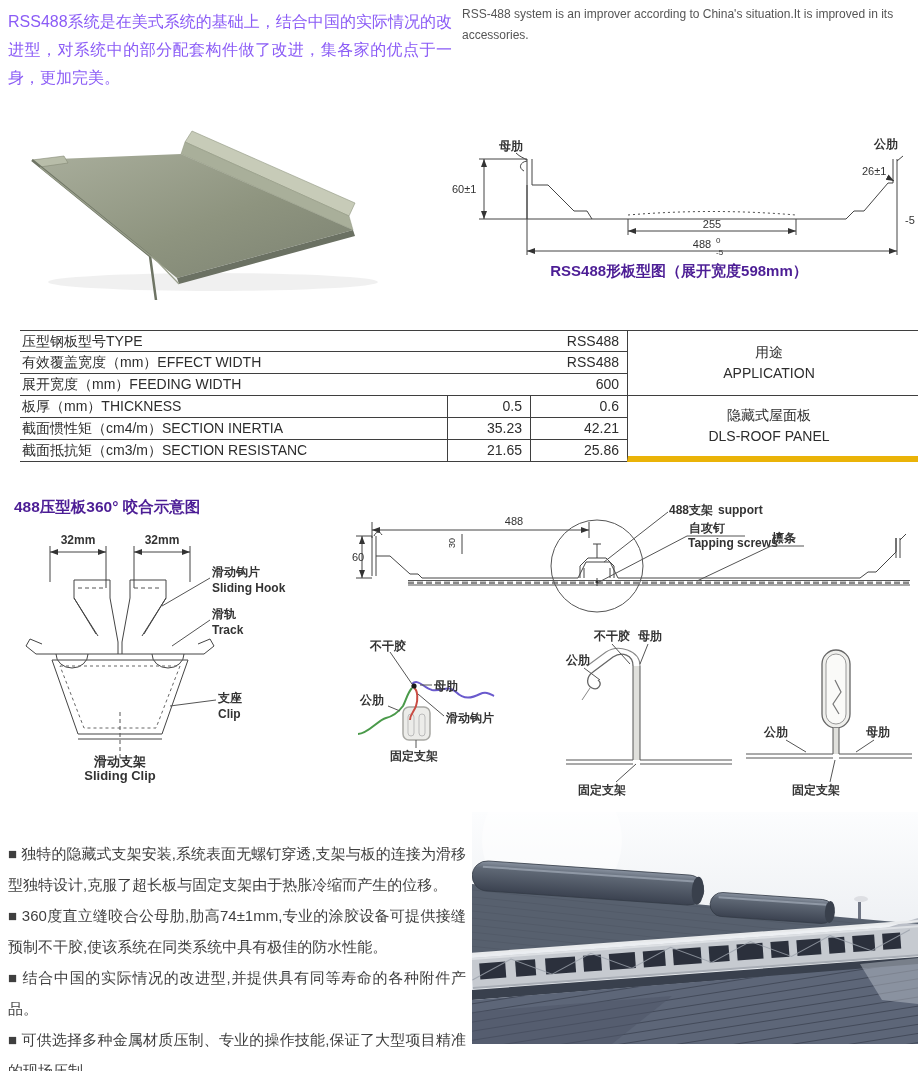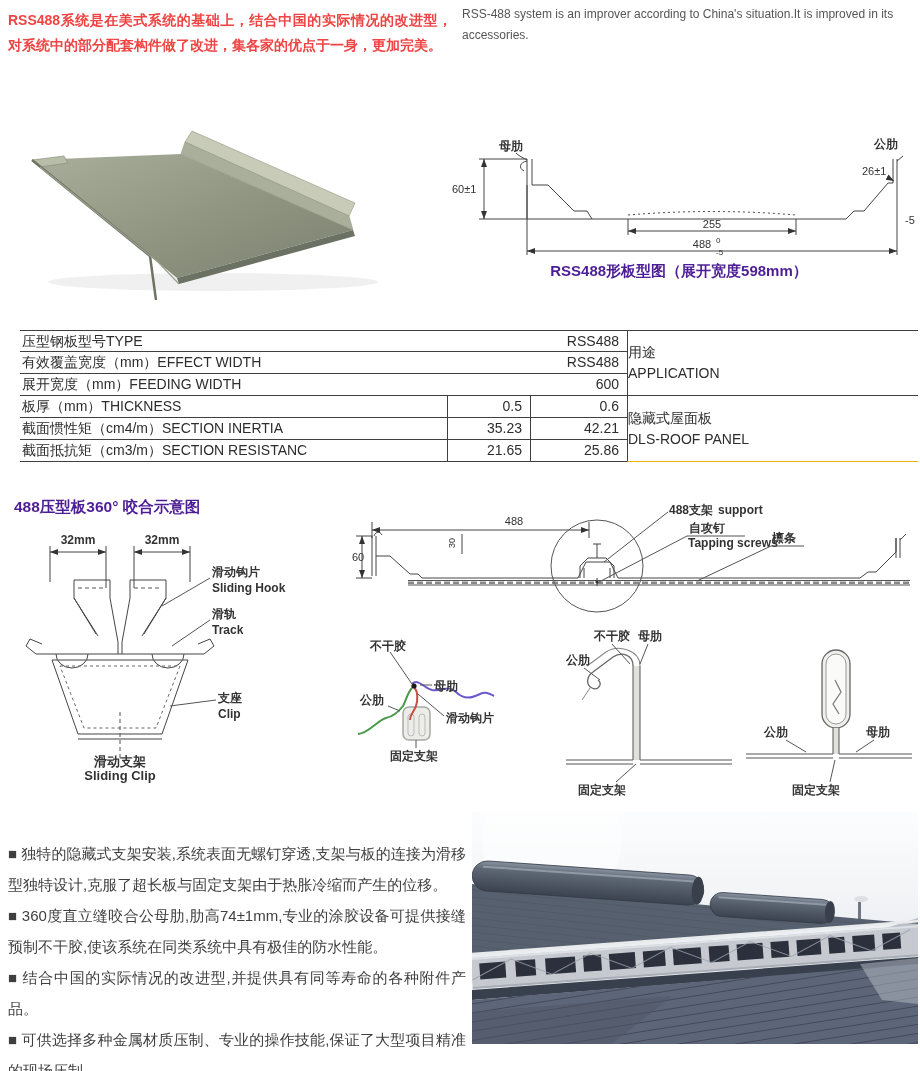--- a/index.html
+++ b/index.html
@@ -1,31 +1,31 @@
 <!DOCTYPE html>
 <html><head>
 <meta charset="utf-8">
 <style>
   html,body{margin:0;padding:0;background:#ffffff;}
   body{font-family:"Liberation Sans","DejaVu Sans",sans-serif;color:#3c3c3c;}
   #page{position:relative;width:920px;height:1071px;background:#fff;overflow:hidden;}
   .abs{position:absolute;}
-  .intro-zh{left:8px;top:8px;width:444px;font-size:14px;line-height:1.75;color:#ef4444;text-align:justify;font-weight:bold;}
+  .intro-zh{left:8px;top:8px;width:444px;font-size:16px;line-height:1.75;color:#8b5cf6;text-align:justify;}
   .intro-en{left:462px;top:4px;width:452px;font-size:12px;line-height:1.75;color:#555;}
   
   .spec-table{left:20px;top:330px;width:898px;display:grid;grid-template-columns:427px 83px 97px 291px;grid-auto-rows:22px;font-size:14px;color:#2d2d2d;}
   .spec-table .cell{line-height:21px;white-space:nowrap;overflow:hidden;}
   .lbl{border-bottom:1px solid #3f3f3f;padding-left:2px;}
   .row1{border-top:1px solid #3f3f3f;}
   .vspan{grid-column:2/4;border-bottom:1px solid #3f3f3f;text-align:right;padding-right:8px;}
   .v1{border-left:1px solid #3f3f3f;border-bottom:1px solid #3f3f3f;text-align:right;padding-right:8px;}
   .v2{border-left:1px solid #3f3f3f;border-bottom:1px solid #3f3f3f;text-align:right;padding-right:8px;}
-  .rcell{grid-column:4;border-left:1px solid #3f3f3f;display:flex;flex-direction:column;justify-content:center;align-items:flex-start;padding-right:8px;line-height:1.35;}
+  .rcell{grid-column:4;border-left:1px solid #3f3f3f;display:flex;flex-direction:column;justify-content:center;align-items:center;padding-right:8px;line-height:1.35;}
   .rcell.top{grid-row:1/4;border-top:1px solid #3f3f3f;border-bottom:1px solid #3f3f3f;}
-  .rcell.bot{grid-row:4/7;border-bottom:1px solid #eab308;}
+  .rcell.bot{grid-row:4/7;border-bottom:6px solid #eab308;}
   .section-heading{left:14px;top:497px;font-size:15.5px;font-weight:bold;color:#4c1d95;}
   .caption{margin-top:2px;text-align:center;font-size:15px;font-weight:600;color:#4c1d95;}
   .features{left:8px;top:838px;width:458px;font-size:15px;line-height:31px;color:#3f3f3f;text-align:justify;}
   .features p{margin:0;}
   svg{display:block;}
   svg text{font-family:"Liberation Sans","DejaVu Sans",sans-serif;fill:#333;}
   .dtxt{font-size:12px;font-weight:600;}
   .dim{font-size:11px;font-weight:400;}
   .thin{stroke:#444;stroke-width:1;fill:none;}
   .thin2{stroke:#555;stroke-width:1;fill:none;}

